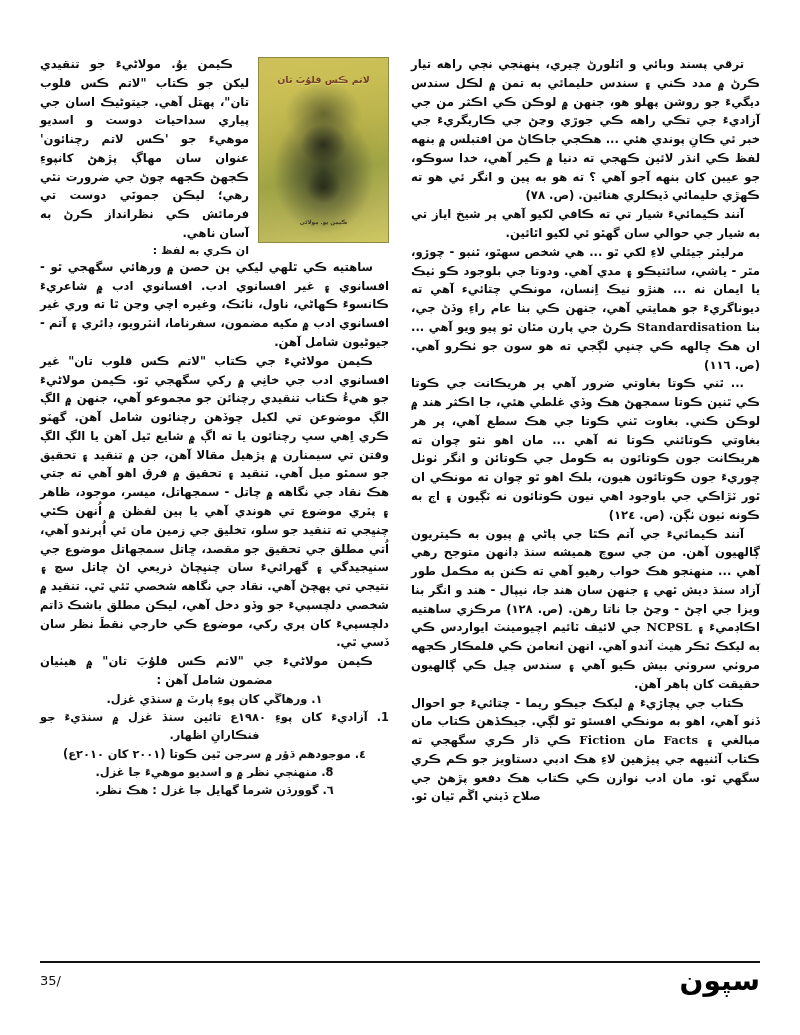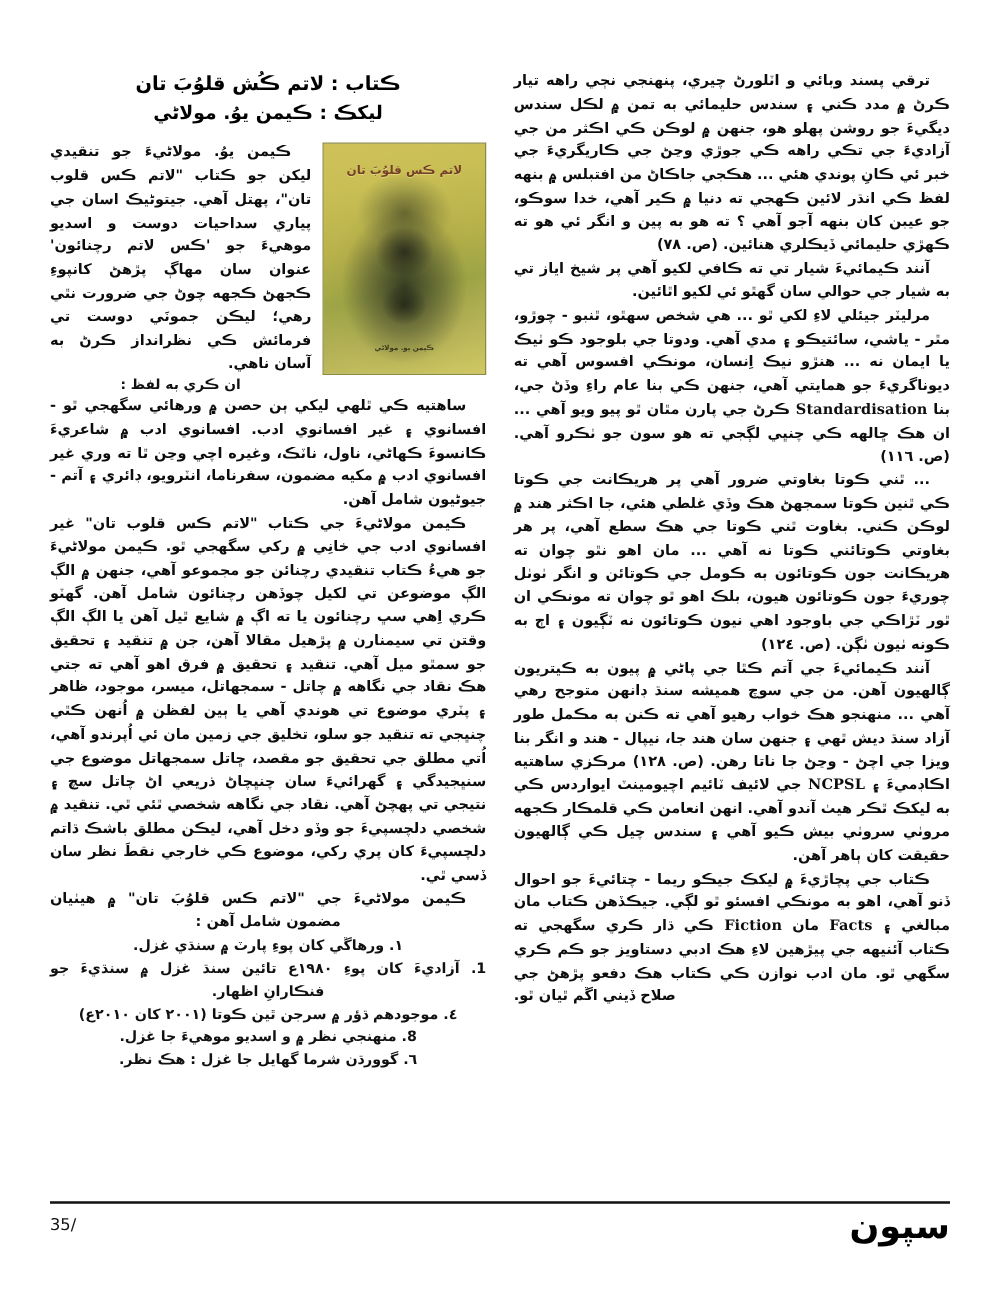--- a/index.html
+++ b/index.html
@@ -100,21 +100,20 @@
     color: #0d0d0d;
     letter-spacing: 0.1px;
   }
   p.body.indent { text-indent: 16px; }
   p.body.lastcenter { text-align-last: center; }
   p.body.lastleft { text-align-last: left; }
   .latin { font-family: "DejaVu Serif", "Liberation Serif", serif; font-weight: bold; }
 
   .mini-center {
     direction: rtl;
-    text-align: center;
     font-weight: bold;
     font-size: 11px;
     margin: 1px 0 1px 0;
   }
 
   ol.numlist { list-style: none; margin: 0; padding: 0; direction: rtl; }
   ol.numlist li {
     direction: rtl;
     text-align: justify;
     text-align-last: center;
@@ -160,37 +159,33 @@
 <body>
 
 <div class="page">
 
   <div class="columns">
 
     <div class="col col-right">
       <p class="body indent">ترقي پسند وبائي و اٽلورڻ چيري، پنهنجي نڄي راهه تيار ڪرڻ ۾ مدد ڪني ۽ سندس حليمائي به تمن ۾ لڪل سندس ديگيءَ جو روشن پهلو هو، جنهن ۾ لوڪن ڪي اڪثر من جي آزاديءَ جي تڪي راهه ڪي جوڙي وڃڻ جي ڪاريگريءَ جي خبر ئي ڪانِ پوندي هئي ... هڪجي جاڪاڻ من افتبلس ۾ بنهه لفظ ڪي انڌر لائين ڪهجي ته دنيا ۾ ڪير آهي، خدا سوڪو، جو عيبن کان بنهه آجو آهي ؟ ته هو به پين و انگر ئي هو ته ڪهڙي حليمائي ڏيڪلري هنائين. (ص. ٧٨)</p>
       <p class="body indent">آنند ڪيمائيءَ شيار تي ته ڪافي لکيو آهي پر شيخ اياز تي به شيار جي حوالي سان گهٿو ئي لکيو اٿائين.</p>
       <p class="body indent">
-        <span>مرليٽر جيئلي لاءِ لکي ٿو ... هي شخص سهٿو، ٿنبو - چوڙو، مٿر - ياشي، سائتيڪو ۽ مدي آهي. ودوتا جي بلوجود ڪو ٺيڪ يا ايمان نه ... هنڙو نيڪ اِنسان، مونڪي افسوس آهي ته ديوناگريءَ جو همايتي آهي، جنهن ڪي بنا عام راءِ وڏڻ جي، بنا </span><span class="latin">Standardisation</span><span> ڪرڻ جي پارن مٿان ٿو پيو ويو آهي ... ان هڪ ڇالهه ڪي چنڀي لڳجي ته هو سون جو ٺڪرو آهي. (ص. ١١٦)</span>
+        <span>مرليٽر جيئلي لاءِ لکي ٿو ... هي شخص سهٿو، ٿنبو - چوڙو، مٿر - ياشي، سائتيڪو ۽ مدي آهي. ودوتا جي بلوجود ڪو ٺيڪ يا ايمان نه ... هنڙو نيڪ اِنسان، مونڪي چتائيء آهي ته ديوناگريءَ جو همايتي آهي، جنهن ڪي بنا عام راءِ وڏڻ جي، بنا </span><span class="latin">Standardisation</span><span> ڪرڻ جي پارن مٿان ٿو پيو ويو آهي ... ان هڪ ڇالهه ڪي چنڀي لڳجي ته هو سون جو ٺڪرو آهي. (ص. ١١٦)</span>
       </p>
       <p class="body indent">... ٿني ڪوتا بغاوتي ضرور آهي پر هريڪانت جي ڪوتا ڪي ٿنين ڪوتا سمجهڻ هڪ وڏي غلطي هئي، جا اڪثر هند ۾ لوڪن ڪني. بغاوت ٿني ڪوتا جي هڪ سطع آهي، پر هر بغاوتي ڪوتائني ڪوتا نه آهي ... مان اهو نٿو چوان ته هريڪانت جون ڪوتائون به ڪومل جي ڪوتائن و انگر ٺوٺل چوريءَ جون ڪوتائون هيون، بلڪ اهو ٿو چوان ته مونڪي ان ٿور ٽڙاڪي جي باوجود اهي نيون ڪوتائون نه ٽڳيون ۽ اڄ به ڪونه ٺيون ٺڳن. (ص. ١٢٤)</p>
       <p class="body indent">
         <span>آنند ڪيمائيءَ جي آتم ڪٿا جي پاڻي ۾ پيون به ڪيتريون ڳالهيون آهن. من جي سوچ هميشه سنڌ ڊانهن متوجح رهي آهي ... منهنجو هڪ خواب رهيو آهي ته ڪنن به مڪمل طور آزاد سنڌ ديش ٿهي ۽ جنهن سان هند جا، نيپال - هند و انگر بنا ويزا جي اچڻ - وڃڻ جا ناتا رهن. (ص. ١٢٨) مرڪزي ساهتيه اڪاڊميءَ ۽ </span><span class="latin">NCPSL</span><span> جي لائيف ٽائيم اچيومينٽ ايواردس ڪي به ليکڪ ٿڪر هيٺ آندو آهي. انهن انعامن ڪي قلمڪار ڪجهه مروٺي سروٺي بيش ڪيو آهي ۽ سندس چيل ڪي ڳالهيون حقيقت کان ٻاهر آهن.</span>
       </p>
       <p class="body indent lastleft">
         <span>ڪتاب جي پچاڙيءَ ۾ ليکڪ جيڪو ريما - چتائيءَ جو احوال ڏنو آهي، اهو به مونڪي افسئو ٿو لڳي. جيڪڏهن ڪتاب مان مبالغي ۽ </span><span class="latin">Facts</span><span> مان </span><span class="latin">Fiction</span><span> ڪي ڌار ڪري سگهجي ته ڪتاب آئنيهه جي پيڙهين لاءِ هڪ ادبي دستاويز جو ڪم ڪري سگهي ٿو. مان ادب نوازن ڪي ڪتاب هڪ دفعو پڙهڻ جي صلاح ڏيني اڱم ٿيان ٿو.</span>
       </p>
     </div>
 
     <div class="col col-left">
 
-      <div class="heading">
-        <div class="l1">ڪتاب : لاتم ڪُش قلوُبَ تان</div>
-        <div class="l2">ليکڪ : ڪيمن يوُ. مولاڻي</div>
-      </div>
 
       <div class="cover">
         <div class="cover-vign"></div>
         <div class="cover-title">لاتم ڪس قلوُبَ تان</div>
         <div class="cover-author">ڪيمن يو. مولاڻي</div>
       </div>
 
       <p class="body indent">ڪيمن يوُ. مولاڻيءَ جو تنقيدي ليکن جو ڪتاب "لاتم ڪس قلوب تان"، پهتل آهي. جيتوڻيڪ اسان جي پياري سداحيات دوست و اسديو موهيءَ جو 'ڪس لاتم رچنائون' عنوان سان مهاڳ پڙهڻ کانپوءِ ڪجهڻ ڪجهه چوڻ جي ضرورت نٿي رهي؛ ليڪن جمونَي دوست تي فرمائش ڪي نظرانداز ڪرڻ به آسان ناهي.</p>
       <div class="mini-center">ان ڪري به لفظ :</div>
       <p class="body indent">ساهتيه ڪي ٿلهي ليکي ٻن حصن ۾ ورهائي سگهجي ٿو - افسانوي ۽ غير افسانوي ادب. افسانوي ادب ۾ شاعريءَ ڪانسوءَ ڪهاڻي، ناول، ناٽڪ، وغيره اچي وڃن ٿا ته وري غير افسانوي ادب ۾ مکيه مضمون، سفرناما، انٽرويو، ڊائري ۽ آتم - جيوڻيون شامل آهن.</p>

